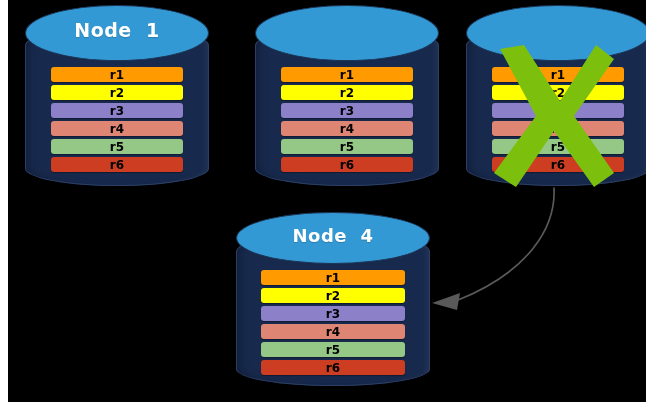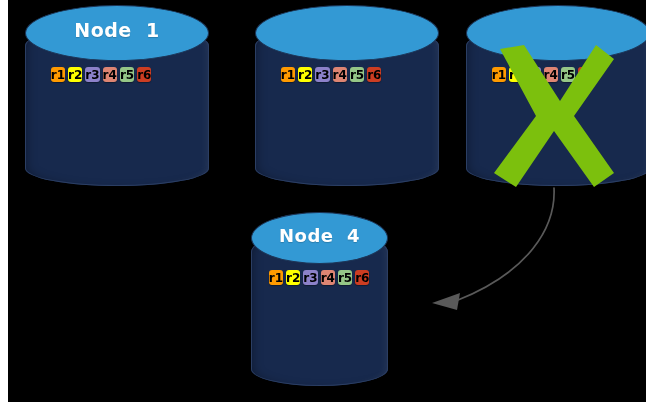--- a/index.html
+++ b/index.html
@@ -71,41 +71,41 @@
     text-shadow: 0 1px 1px rgba(0,0,0,0.18);
   }
 
   
   .rows {
     position: absolute;
     left: 14%;
     right: 14%;
     top: 62px;
     display: flex;
-    flex-direction: row;
+    flex-direction: column;
     gap: 3px;
   }
   .row {
     height: 15px;
     border-radius: 3px;
     display: flex;
     align-items: center;
     justify-content: center;
     font-size: 12px;
     font-weight: bold;
     color: #000000;
     line-height: 1;
     box-shadow: 0 1px 1px rgba(0,0,0,0.35);
   }
 
   
   #node1 { left: 17px;  top: 5px;   width: 184px; height: 181px; }
   #node2 { left: 247px; top: 5px;   width: 184px; height: 181px; }
   #node3 { left: 458px; top: 5px;   width: 184px; height: 181px; }
-  #node4 { left: 243px; top: 212px; width: 137px; height: 174px; }
+  #node4 { left: 228px; top: 212px; width: 194px; height: 174px; }
 
   #node4 .cyl-top { height: 52px; }
   #node4 .node-title { top: 13px; font-size: 18px; }
   #node4 .rows { top: 58px; left: 13%; right: 13%; gap: 3px; }
   #node4 .row { height: 15px; }
 
   
   .x-mark {
     position: absolute;
     left: 486px;

